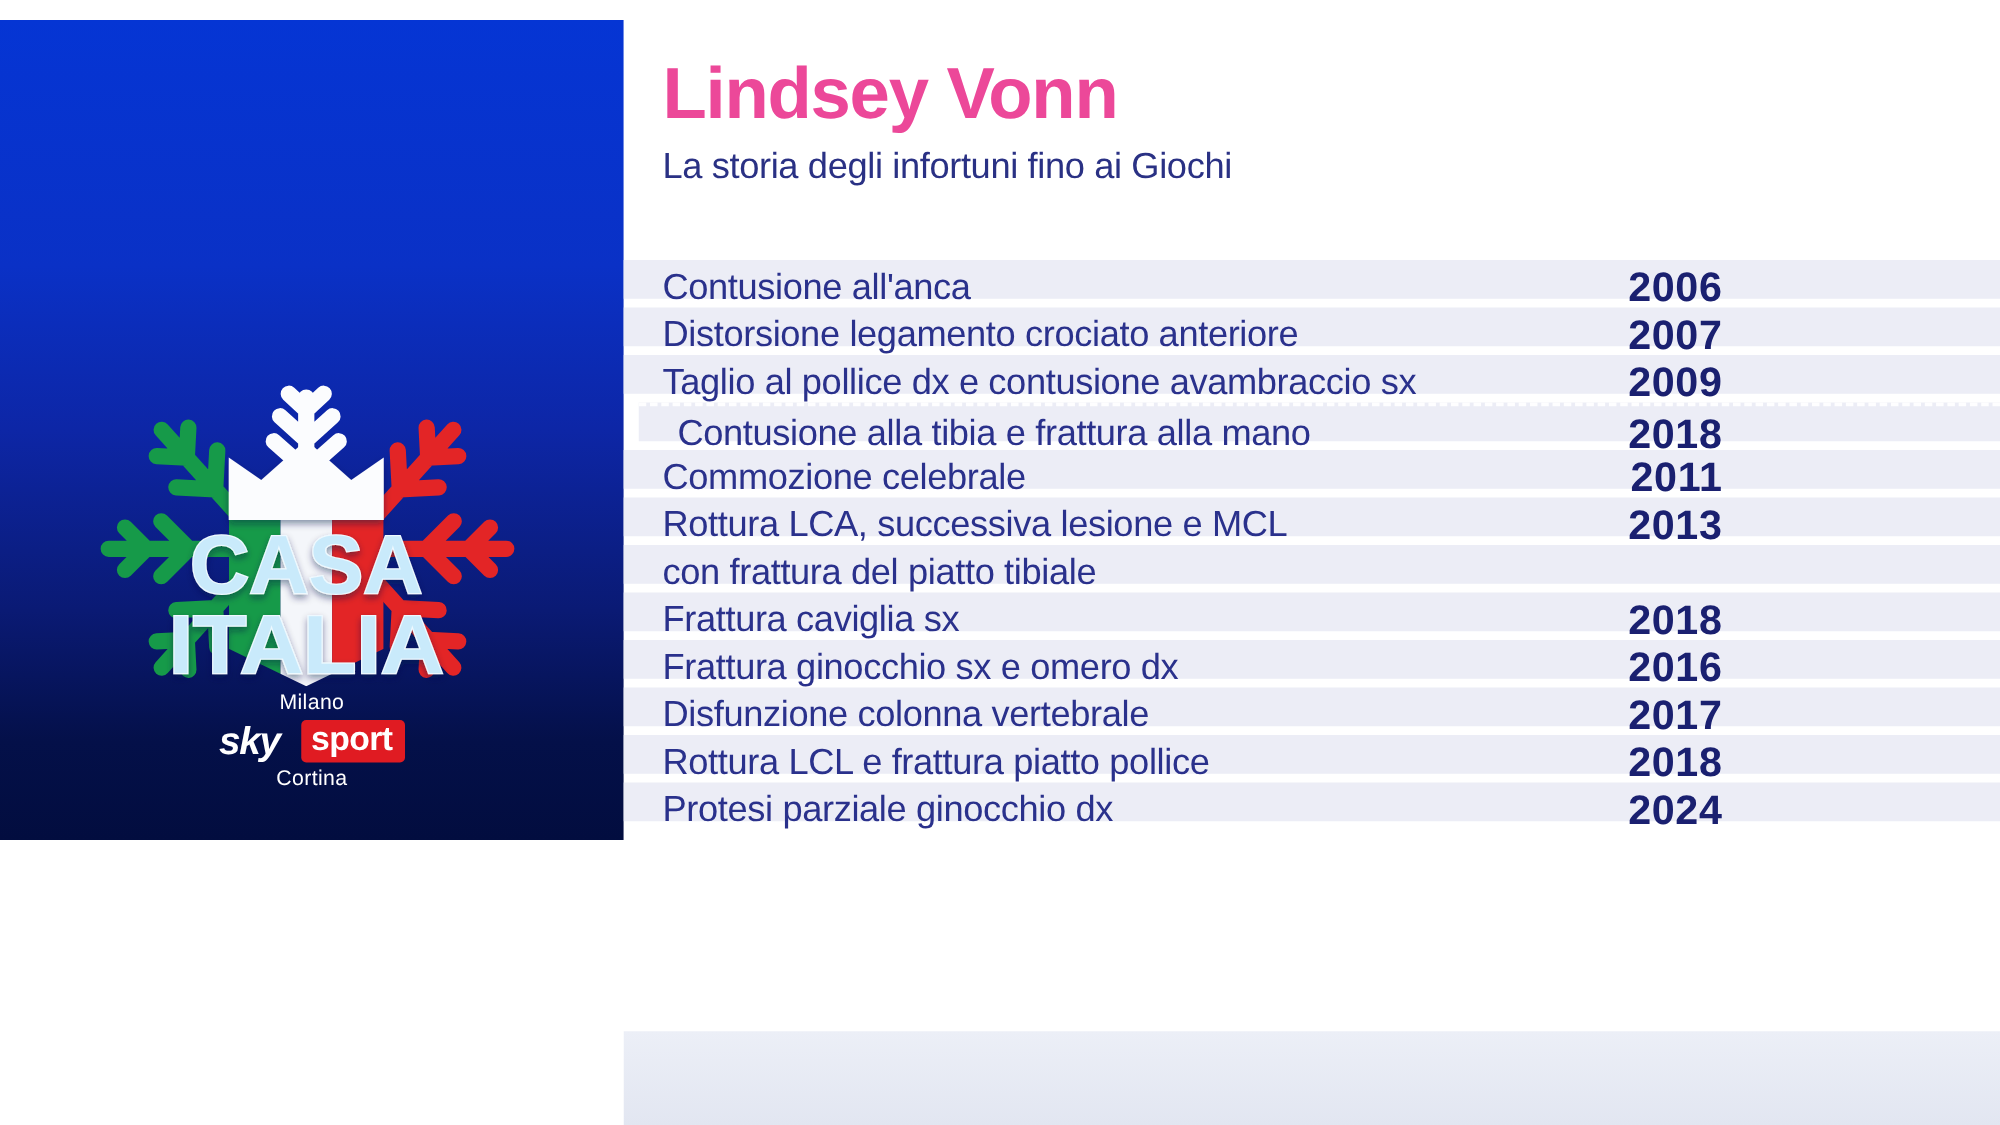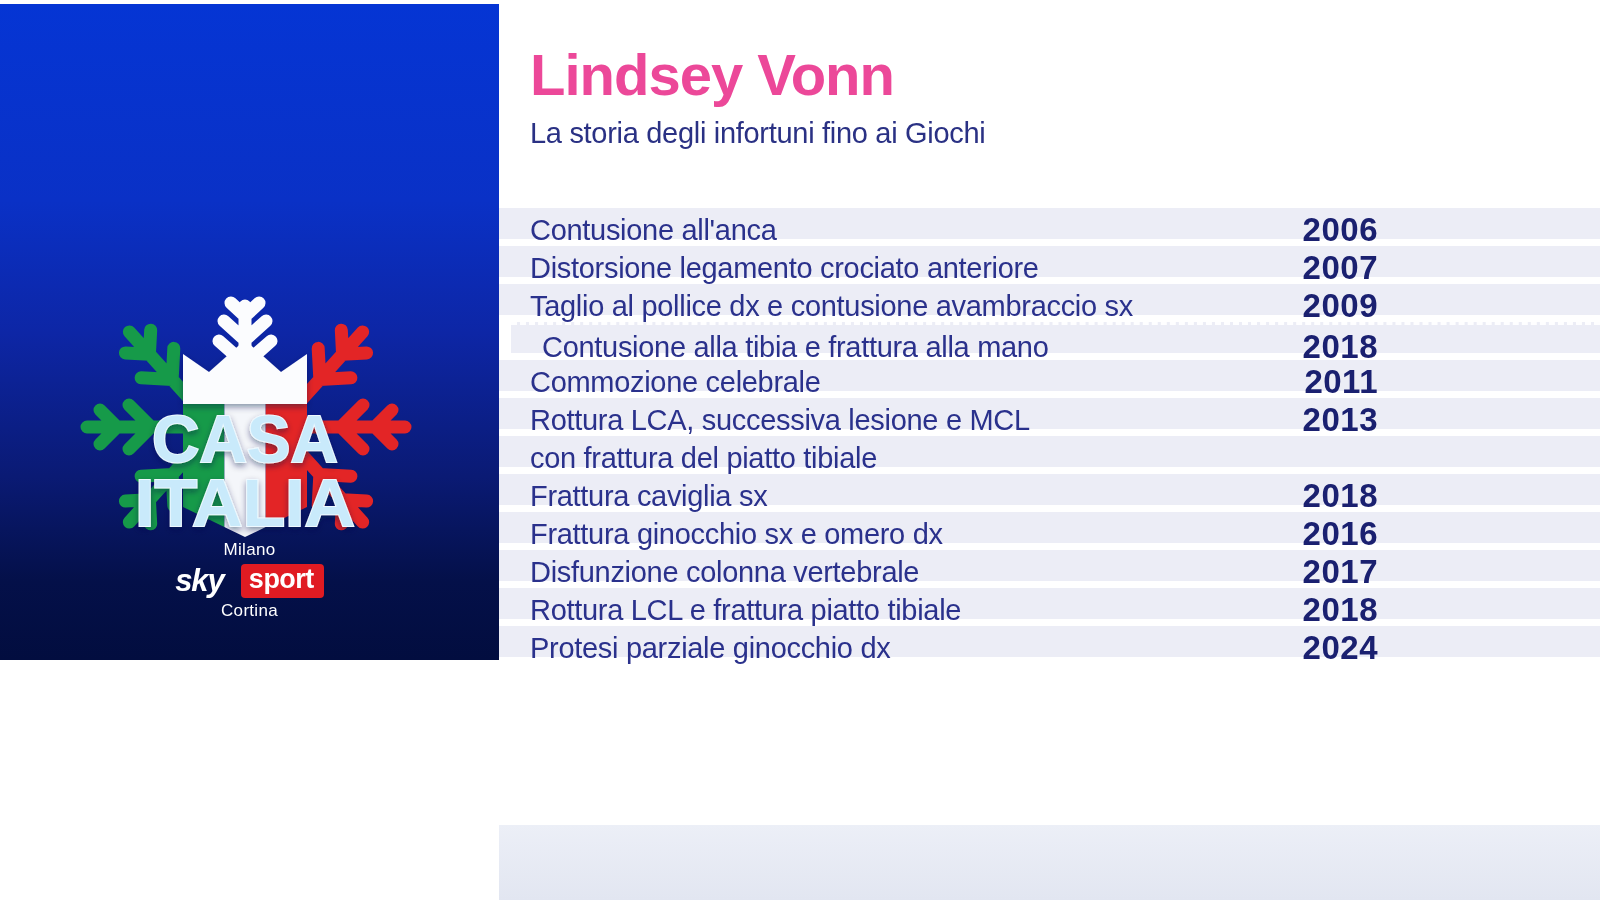--- a/index.html
+++ b/index.html
@@ -3,21 +3,21 @@
 <meta charset="utf-8">
 <style>
   html,body{margin:0;padding:0;}
   body{
     width:1600px;height:900px;position:relative;overflow:hidden;
     font-family:"Liberation Sans",sans-serif;background:#ffffff;
   }
 
   
   .brand-panel{
-    position:absolute;left:0;top:4px;width:499px;height:656px;
+    position:absolute;left:0;top:16px;width:499px;height:656px;
     background:linear-gradient(180deg,#0535d4 0%,#0a31c6 30%,#0d26a6 50%,#0a1a74 72%,#041049 88%,#020d3f 100%);
   }
   .logo-svg{position:absolute;left:55px;top:288px;width:380px;height:250px;}
   .brand-meta{
     position:absolute;left:0;top:536px;width:499px;text-align:center;color:#ffffff;
   }
   .city{font-size:17px;font-weight:500;letter-spacing:.3px;line-height:20px;}
   .sky-row{display:flex;justify-content:center;align-items:center;gap:17px;margin:4px 0 3px 0;}
   .sky-word{font-size:31px;font-weight:700;font-style:italic;letter-spacing:-1px;line-height:30px;}
   .sport-word{
@@ -158,21 +158,21 @@
     </div>
     <div class="row">
       <span class="row-label">Frattura ginocchio sx e omero dx</span>
       <span class="row-year">2016</span>
     </div>
     <div class="row">
       <span class="row-label">Disfunzione colonna vertebrale</span>
       <span class="row-year">2017</span>
     </div>
     <div class="row">
-      <span class="row-label">Rottura LCL e frattura piatto tibiale</span>
+      <span class="row-label">Rottura LCL e frattura piatto pollice</span>
       <span class="row-year">2018</span>
     </div>
     <div class="row">
       <span class="row-label">Protesi parziale ginocchio dx</span>
       <span class="row-year">2024</span>
     </div>
   </div>
 
   <div class="footer-fade"></div>
 </div>

